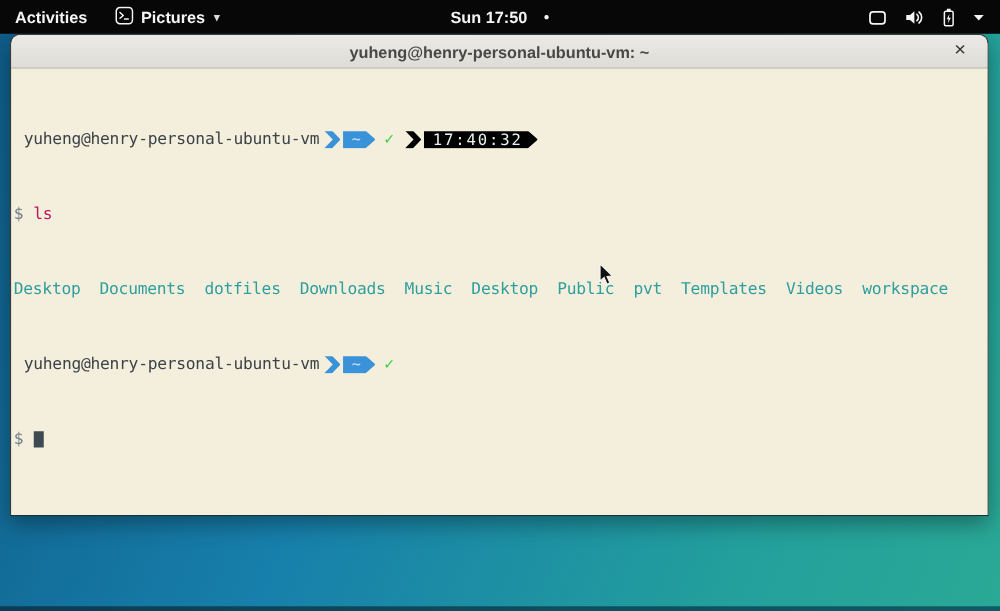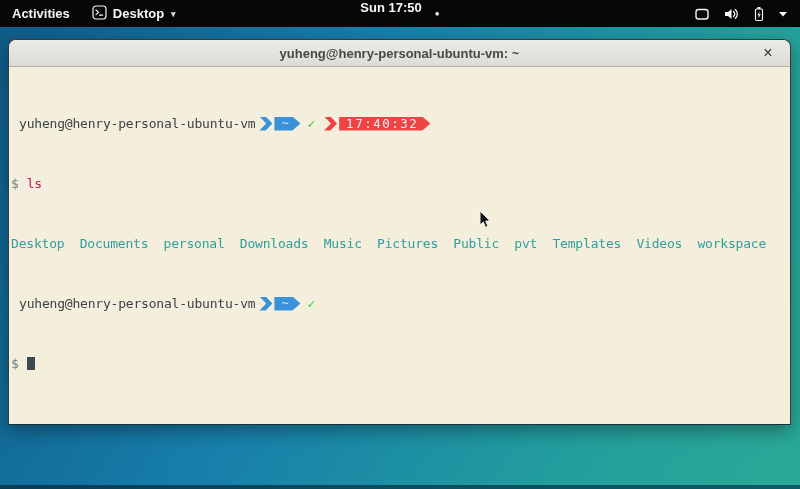--- a/index.html
+++ b/index.html
@@ -19,34 +19,34 @@
   .top-bar {
     position: absolute; top: 0; left: 0; width: 100%; height: 27px;
     background: #070707; color: #f5f5f5; display: flex; align-items: center;
     font-size: 13px; font-weight: 700; z-index: 30;
   }
   .activities { padding: 3px 12px; height: 100%; display: flex; align-items: center; cursor: pointer; }
   .app-menu { display: flex; align-items: center; gap: 6px; padding: 0 10px; height: 100%; cursor: pointer; }
   .app-menu .caret { font-size: 9px; margin-left: 1px; color: #dadada; }
   .clock-area {
     position: absolute; left: 50%; transform: translateX(-50%);
-    display: flex; gap: 13px; height: 100%;
+    display: flex; align-items: center; gap: 13px; height: 100%;
   }
   .notif-dot { font-size: 8px; line-height: 27px; }
   .tray { position: absolute; right: 8px; top: 0; height: 100%; display: flex; align-items: center; gap: 13px; padding-right: 4px; }
   .tray svg { display: block; }
 
   
   .window {
     position: absolute; left: 8px; top: 27px; width: 783px; height: 386px;
     border-radius: 8px 8px 0 0;
     border: 1px solid #3a3a38; border-bottom: 1px solid #16323a;
     background: #f4efdc;
     box-shadow: 0 6px 18px rgba(0,0,0,0.35);
-    overflow: hidden; z-index: 20; margin-top: 12px;
+    overflow: hidden; z-index: 20;
   }
   .titlebar {
     position: relative; height: 27px;
     background: linear-gradient(#eceae6, #dedcd7);
     border-bottom: 1px solid #b3b1ac;
     display: flex; align-items: center; justify-content: center;
     font-size: 13px; font-weight: 700; color: #4a4844;
   }
   .close-btn {
     position: absolute; right: 12px; top: 50%; transform: translateY(-50%);
@@ -71,21 +71,21 @@
   .pl-chevron {
     width: 13px; height: 14px; margin-left: 4px; flex: none;
     clip-path: polygon(0 0, 48% 0, 100% 50%, 48% 100%, 0 100%, 52% 50%);
   }
   .pl-body {
     height: 14px; margin-left: 2px; display: flex; align-items: center;
     padding: 0 12px 0 7px; flex: none;
     clip-path: polygon(0 0, calc(100% - 8px) 0, 100% 50%, calc(100% - 8px) 100%, 0 100%);
   }
   .pl-blue  { background: #3a92d8; }
-  .pl-dark  { background: #ef4444; }
+  .pl-dark  { background: #000000; }
   .pl-cwd   { color: #cfe4f2; font-size: 12px; }
   .pl-time  { color: #e9f1f1; letter-spacing: 1.5px; font-size: 12.5px; }
   .pl-check { color: #3ccf3c; font-weight: 700; margin: 0 5px 0 7px; }
 
   .sym-prompt { color: #6f7e85; }
   .cmd-text   { color: #be185d; margin-left: 8px; }
   .dir-list   { color: #2f9e9e; }
   .cursor-block {
     display: inline-block; width: 8px; height: 13px; margin-left: 8px;
     background: #3e4a52;
@@ -103,21 +103,21 @@
       <span>Activities</span>
     </div>
     <div class="app-menu">
       <span>
         <svg width="15" height="15" viewBox="0 0 15 15">
           <rect x="1" y="1" width="13" height="13" rx="3" fill="none" stroke="#f5f5f5" stroke-width="1.2"></rect>
           <path d="M4 5 L6.6 7.4 L4 9.6" fill="none" stroke="#f5f5f5" stroke-width="1.2" stroke-linecap="round" stroke-linejoin="round"></path>
           <path d="M7.6 10.2 H10.6" stroke="#f5f5f5" stroke-width="1.2" stroke-linecap="round"></path>
         </svg>
       </span>
-      <span>Desktop</span>
+      <span>Pictures</span>
       <span class="caret">▾</span>
     </div>
     <div class="clock-area">
       <span>Sun 17:50</span>
       <span class="notif-dot">●</span>
     </div>
     <div class="tray">
       <span>
         <svg width="16" height="16" viewBox="0 0 16 16">
           <rect x="2" y="3.5" width="12" height="9.5" rx="2.5" fill="none" stroke="#f5f5f5" stroke-width="1.4"></rect>
@@ -164,21 +164,21 @@
           <span class="pl-chevron pl-dark"></span>
           <span class="pl-body pl-dark"><span class="pl-time">17:40:32</span></span>
         </span>
       </div>
 
       <div class="term-line">
         <span class="sym-prompt">$</span>
         <span class="cmd-text">ls</span>
       </div>
 
-      <div class="term-line dir-list">Desktop  Documents  personal  Downloads  Music  Pictures  Public  pvt  Templates  Videos  workspace</div>
+      <div class="term-line dir-list">Desktop  Documents  dotfiles  Downloads  Music  Desktop  Public  pvt  Templates  Videos  workspace</div>
 
       <div class="term-line prompt-line">
         <span class="prompt-user">yuheng@henry-personal-ubuntu-vm</span>
         <span class="pl">
           <span class="pl-chevron pl-blue"></span>
           <span class="pl-body pl-blue"><span class="pl-cwd">~</span></span>
         </span>
         <span class="pl-check">✓</span>
       </div>
 

